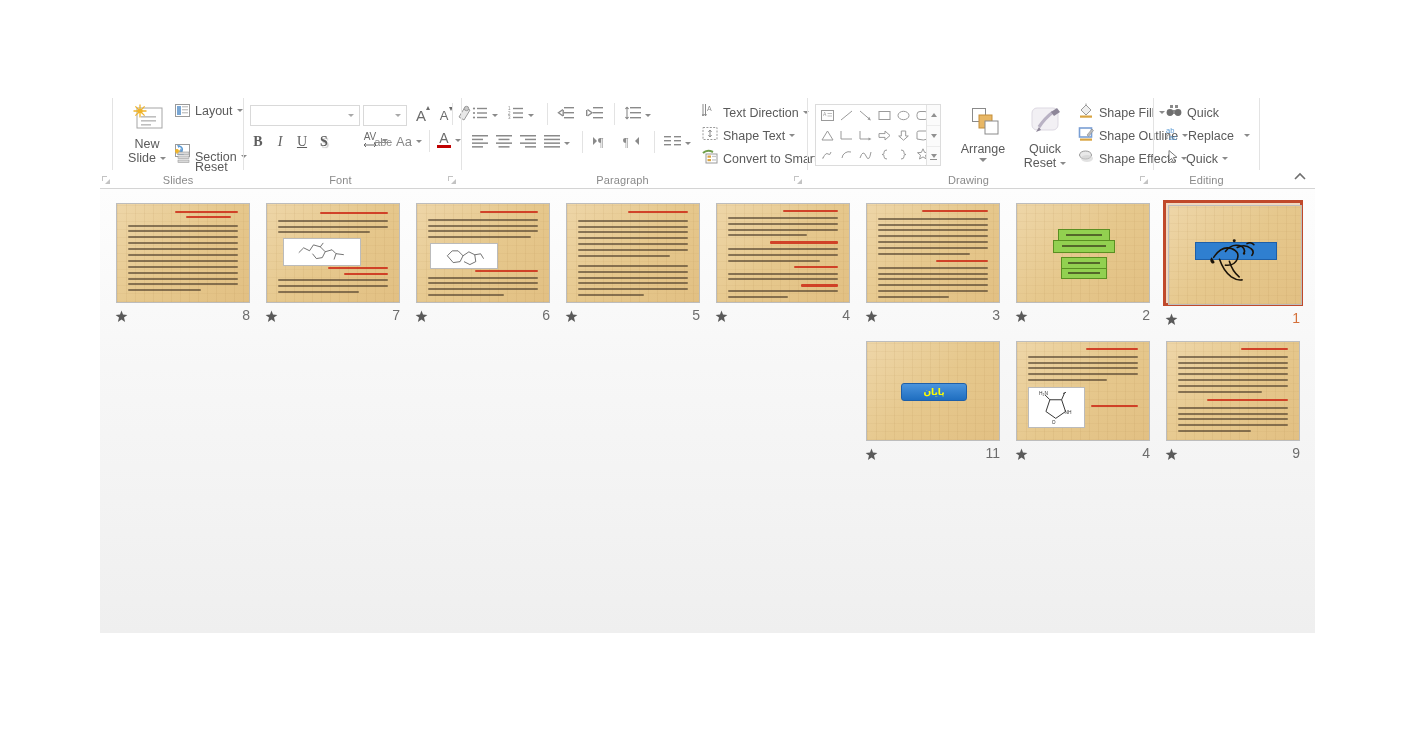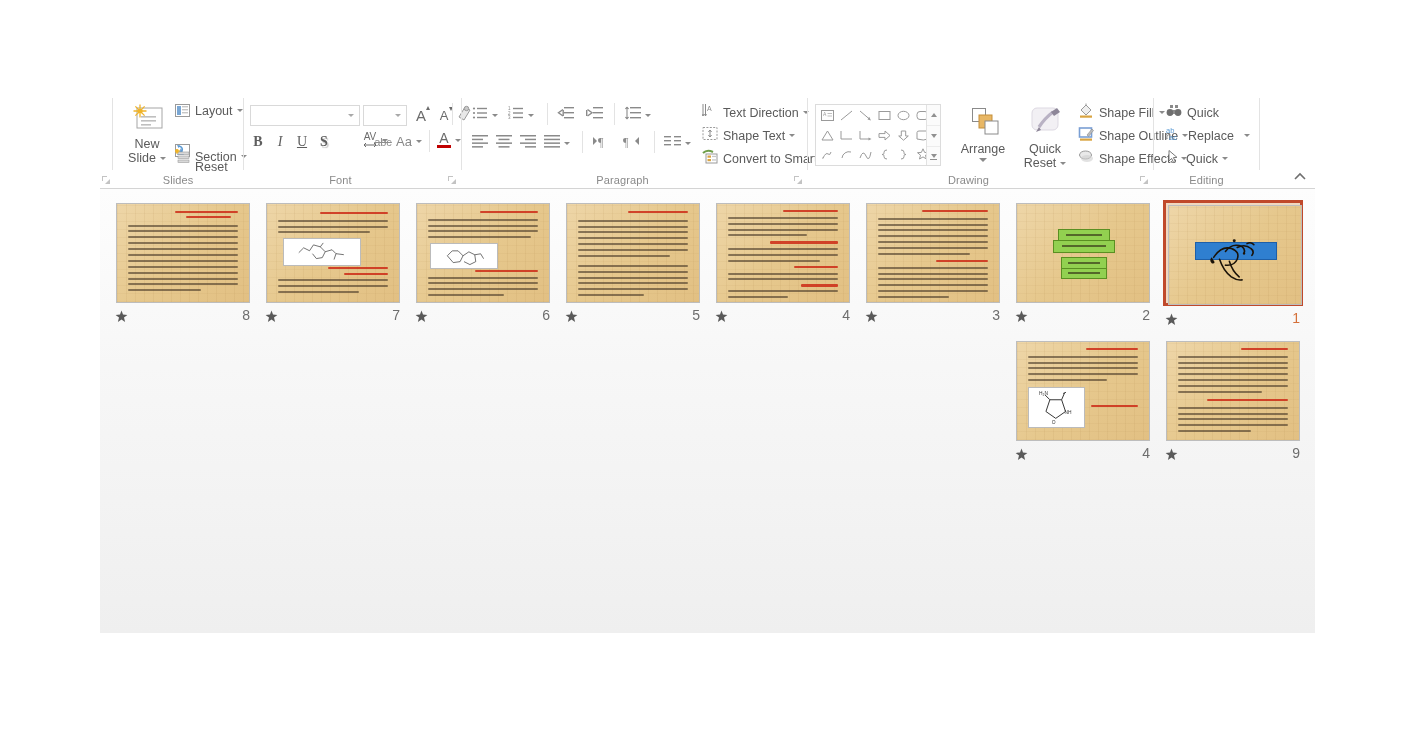--- a/index.html
+++ b/index.html
@@ -946,20 +946,38 @@
         <div class="meta">
           <span class="star">
             <svg width="13" height="13" viewBox="0 0 13 13">
                 <path d="M6.5 0.6 L8 4.6 L12.4 4.9 L9 7.6 L10.1 11.9 L6.5 9.5 L2.9 11.9 L4 7.6 L0.6 4.9 L5 4.6 Z" fill="#5a5a5a"></path>
               </svg>
           </span>
           <span class="snum">1</span>
         </div>
       </div>
 
+      <div class="cell" style="left:758px;top:152px;">
+        <div class="thumbwrap">
+            <div class="thumb">
+          <div class="paper"></div>
+          <div class="bluebar rnd" style="left:26%;top:42%;width:48%;height:16%;">
+            <div class="endtext">پایان</div>
+          </div>
+        </div>
+          </div>
+        <div class="meta">
+          <span class="star">
+            <svg width="13" height="13" viewBox="0 0 13 13">
+                <path d="M6.5 0.6 L8 4.6 L12.4 4.9 L9 7.6 L10.1 11.9 L6.5 9.5 L2.9 11.9 L4 7.6 L0.6 4.9 L5 4.6 Z" fill="#5a5a5a"></path>
+              </svg>
+          </span>
+          <span class="snum">11</span>
+        </div>
+      </div>
 
       <div class="cell" style="left:908px;top:152px;">
         <div class="thumbwrap">
             <div class="thumb">
           <div class="paper"></div>
           <div class="redline" style="left:52%;top:6%;width:40%;"></div>
           <div class="txtline" style="left:8%;top:14%;width:84%;"></div>
           <div class="txtline" style="left:8%;top:20%;width:84%;"></div>
           <div class="txtline" style="left:8%;top:26%;width:84%;"></div>
           <div class="txtline" style="left:8%;top:32%;width:84%;"></div>

